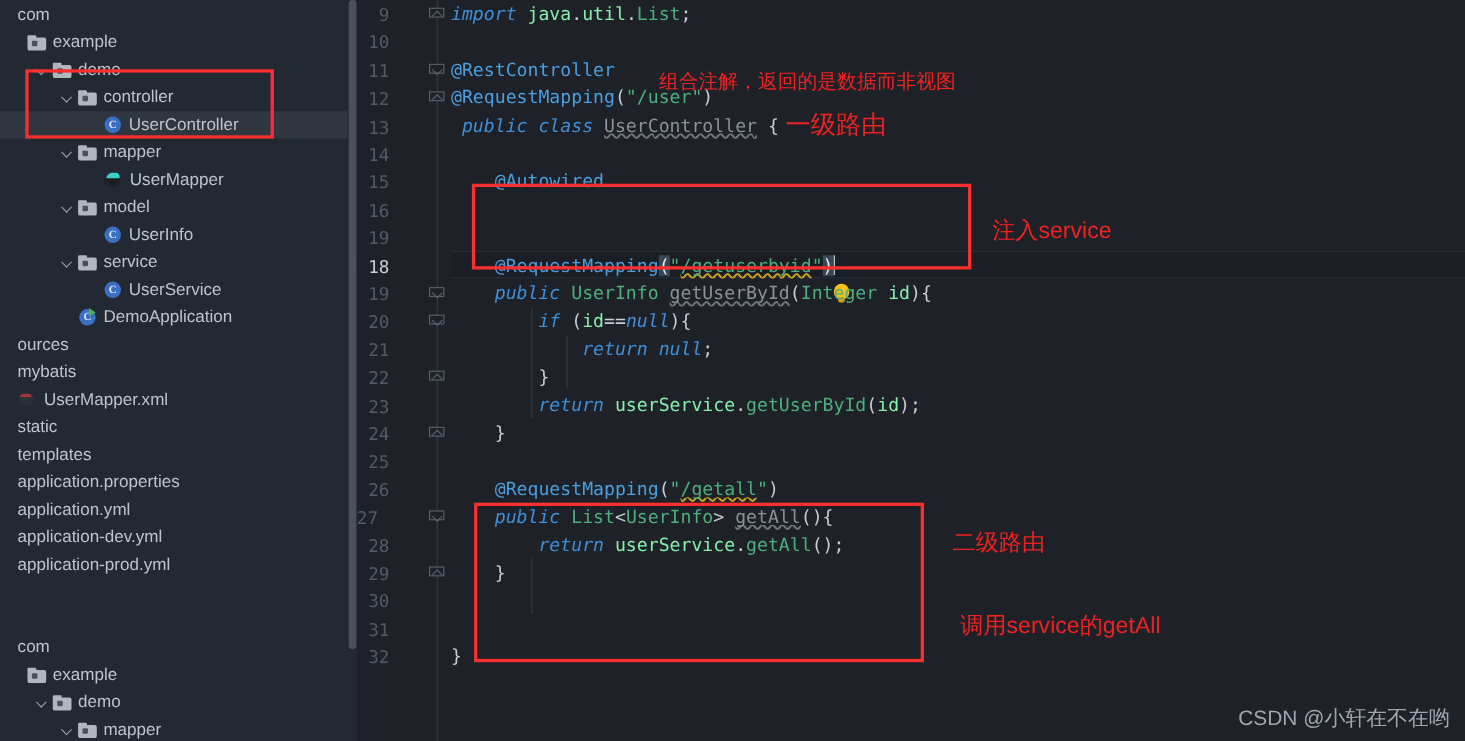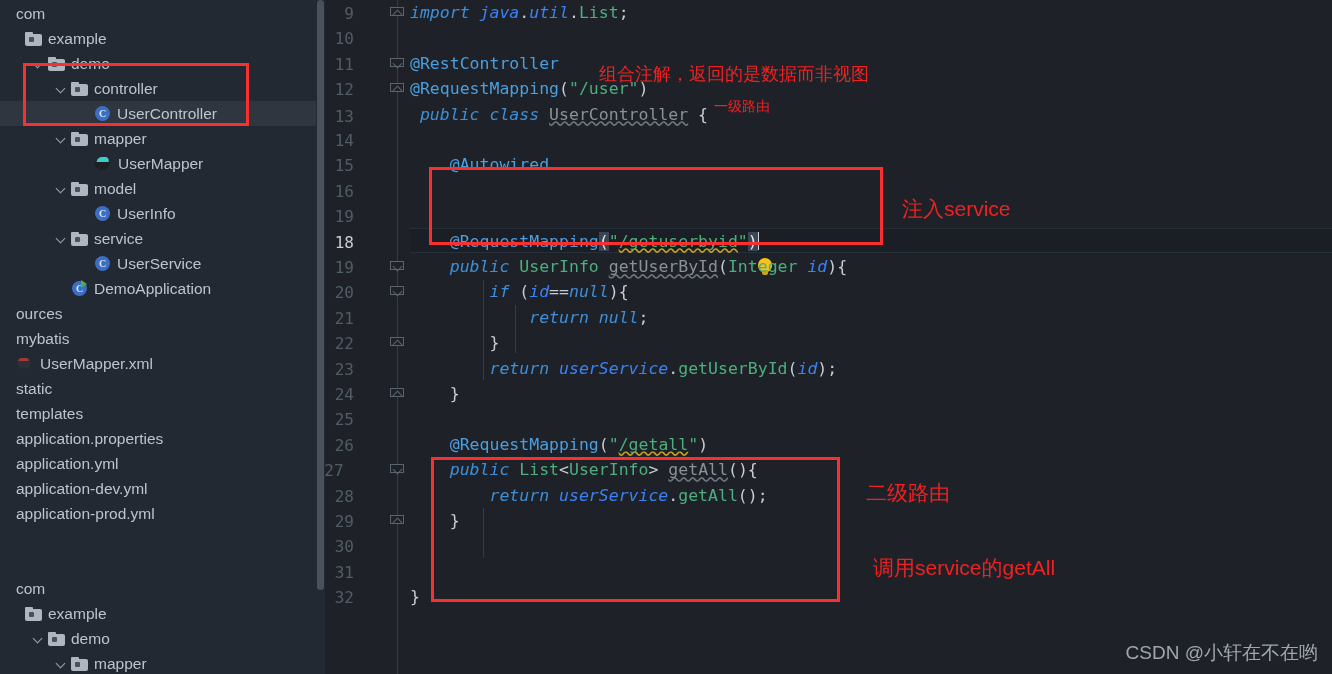--- a/index.html
+++ b/index.html
@@ -232,21 +232,21 @@
     line-height: 25.4px;
     white-space: pre;
     color: #b9c2cc;
   }
   
   .kw   { color: #3f8fd8; font-style: italic; }
   .ann  { color: #4a9fe0; }
   .str  { color: #4caf7d; }
   .type { color: #4caf7d; }
   .mth  { color: #4caf7d; }
-  .pln  { color: #3b82f6; font-style: italic; }
+  .pln  { color: #86efac; }
   .punc { color: #c5ccd4; }
   .ident-wavy {
     color: #8a9199;
     text-decoration: underline wavy #6e7780;
     text-decoration-skip-ink: none;
   }
   .warn-wavy {
     text-decoration: underline wavy #c8a21c;
     text-decoration-skip-ink: none;
   }
@@ -597,19 +597,19 @@
 
       <div class="cl" style="top:584.2px;"><span class="punc">}</span></div>
     </div>
   </div>
 
   <div class="redbox" style="left:23px;  top:63px;  width:226px; height:63px;"></div>
   <div class="redbox" style="left:429px; top:167px; width:454px; height:78px;"></div>
   <div class="redbox" style="left:431px; top:457px; width:409px; height:145px;"></div>
 
   <div class="note" style="left:599px; top:62px;  font-size:18px;">组合注解，返回的是数据而非视图</div>
-  <div class="note" style="left:714px; top:98px;  font-size:14px;">一级路由</div>
+  <div class="note" style="left:714px; top:98px;  font-size:23px;">一级路由</div>
   <div class="note" style="left:902px; top:195px; font-size:21px;">注入service</div>
   <div class="note" style="left:866px; top:479px; font-size:21px;">二级路由</div>
   <div class="note" style="left:873px; top:554px; font-size:21px;">调用service的getAll</div>
 
   <div id="watermark">CSDN @小轩在不在哟</div>
 </div>
 
 </body></html>

